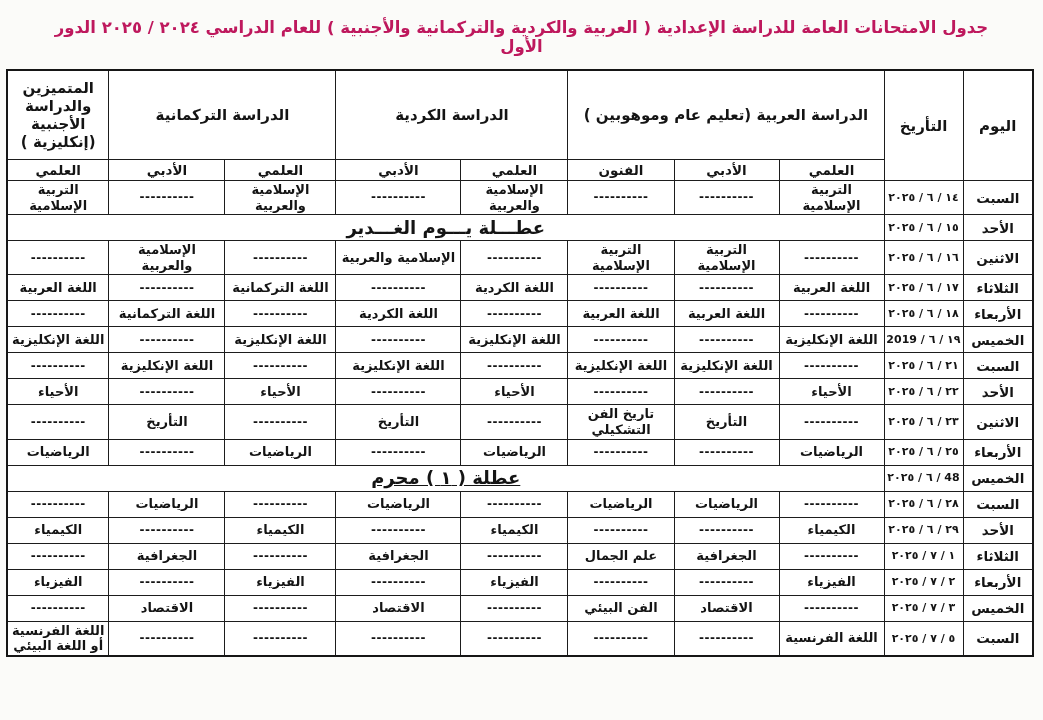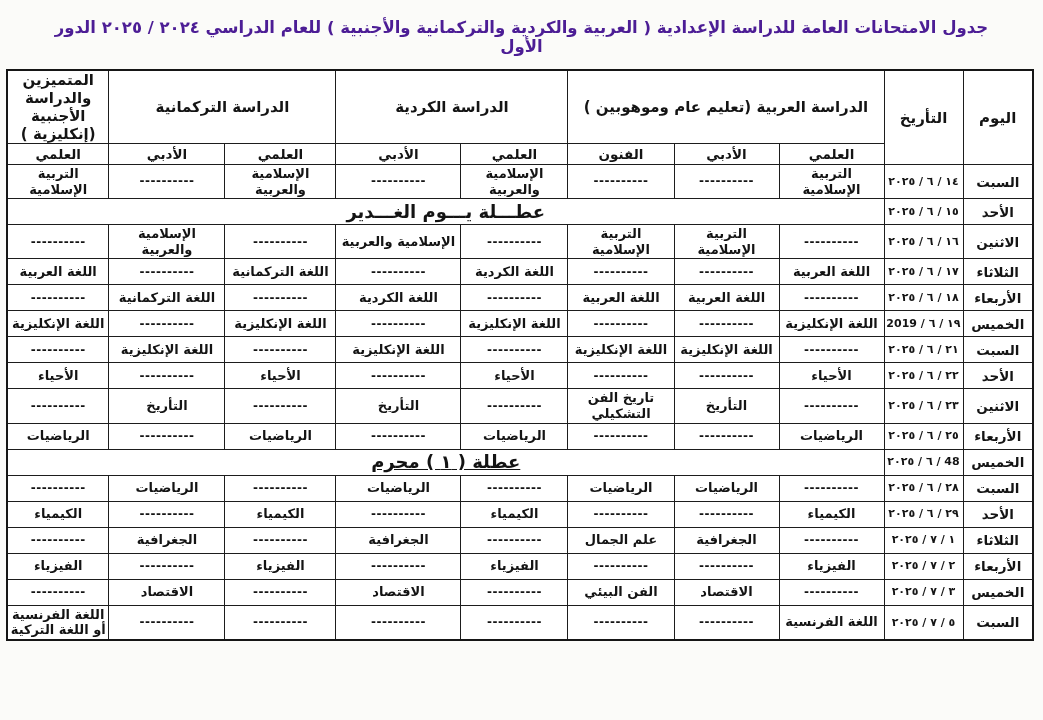--- a/index.html
+++ b/index.html
@@ -1,28 +1,28 @@
 <!DOCTYPE html>
 <html lang="ar" dir="rtl"><head>
 <meta charset="utf-8">
 <style>
   * { margin:0; padding:0; box-sizing:border-box; }
   html,body { width:1043px; height:720px; background:#fbfbf9; color:#141414;
     font-family:"DejaVu Sans", sans-serif; overflow:hidden; }
   .page { width:1043px; height:720px; direction:rtl; }
   .title { text-align:center; font-weight:bold; font-size:16.5px; padding:18px 40px 0 40px;
-    letter-spacing:0; color:#4c1d95; }
+    letter-spacing:0; color:#be185d; }
   table.exam { border-collapse:collapse; table-layout:fixed; width:1025px;
     margin:13px 9px 0 9px; direction:rtl; border:2.5px solid #161616; }
   th, td { border:1.6px solid #1d1d1d; text-align:center; vertical-align:middle;
     padding:1px 2px; overflow:hidden; }
   thead th { font-weight:bold; background:#fff; }
   tr.group-row th { font-size:15px; height:42px; }
   tr.sub-row th { font-size:13.5px; height:21px; }
-  th.foreign-head { font-size:10.5px; line-height:1.2; font-weight:bold; padding:0 1px; }
+  th.foreign-head { font-size:10.5px; line-height:1.2; font-weight:bold; padding:8px 1px; }
   tbody { background:#fff; }
   tbody td { font-size:13px; font-weight:bold; height:26px; line-height:1.2; }
   td.day-cell { font-size:13.5px; }
   td.date-cell { font-size:11px; letter-spacing:0.5px; white-space:nowrap;text-align:center; }
   td.dash-cell { font-size:12px; letter-spacing:0.5px; }
   td.holiday-cell { font-size:18px; letter-spacing:1px; }
   td.holiday-cell.u { text-decoration:underline; }
   .notes { margin:23px 118px 0 0; direction:rtl; text-align:right; }
   .notes-heading { display:inline-block; font-size:15px; font-weight:bold;
     text-decoration:underline; margin-bottom:4px; }
@@ -250,19 +250,19 @@
         <tr>
           <td class="day-cell">السبت</td>
           <td class="date-cell">٥ / ٧ / ٢٠٢٥</td>
           <td class="subject-cell">اللغة الفرنسية</td>
           <td class="dash-cell">----------</td>
           <td class="dash-cell">----------</td>
           <td class="dash-cell">----------</td>
           <td class="dash-cell">----------</td>
           <td class="dash-cell">----------</td>
           <td class="dash-cell">----------</td>
-          <td class="subject-cell">اللغة الفرنسية أو اللغة التركية</td>
+          <td class="subject-cell">اللغة الفرنسية أو اللغة البيئي</td>
         </tr>
       </tbody>
   </table>
 
 
 </div>
 
 </body></html>

